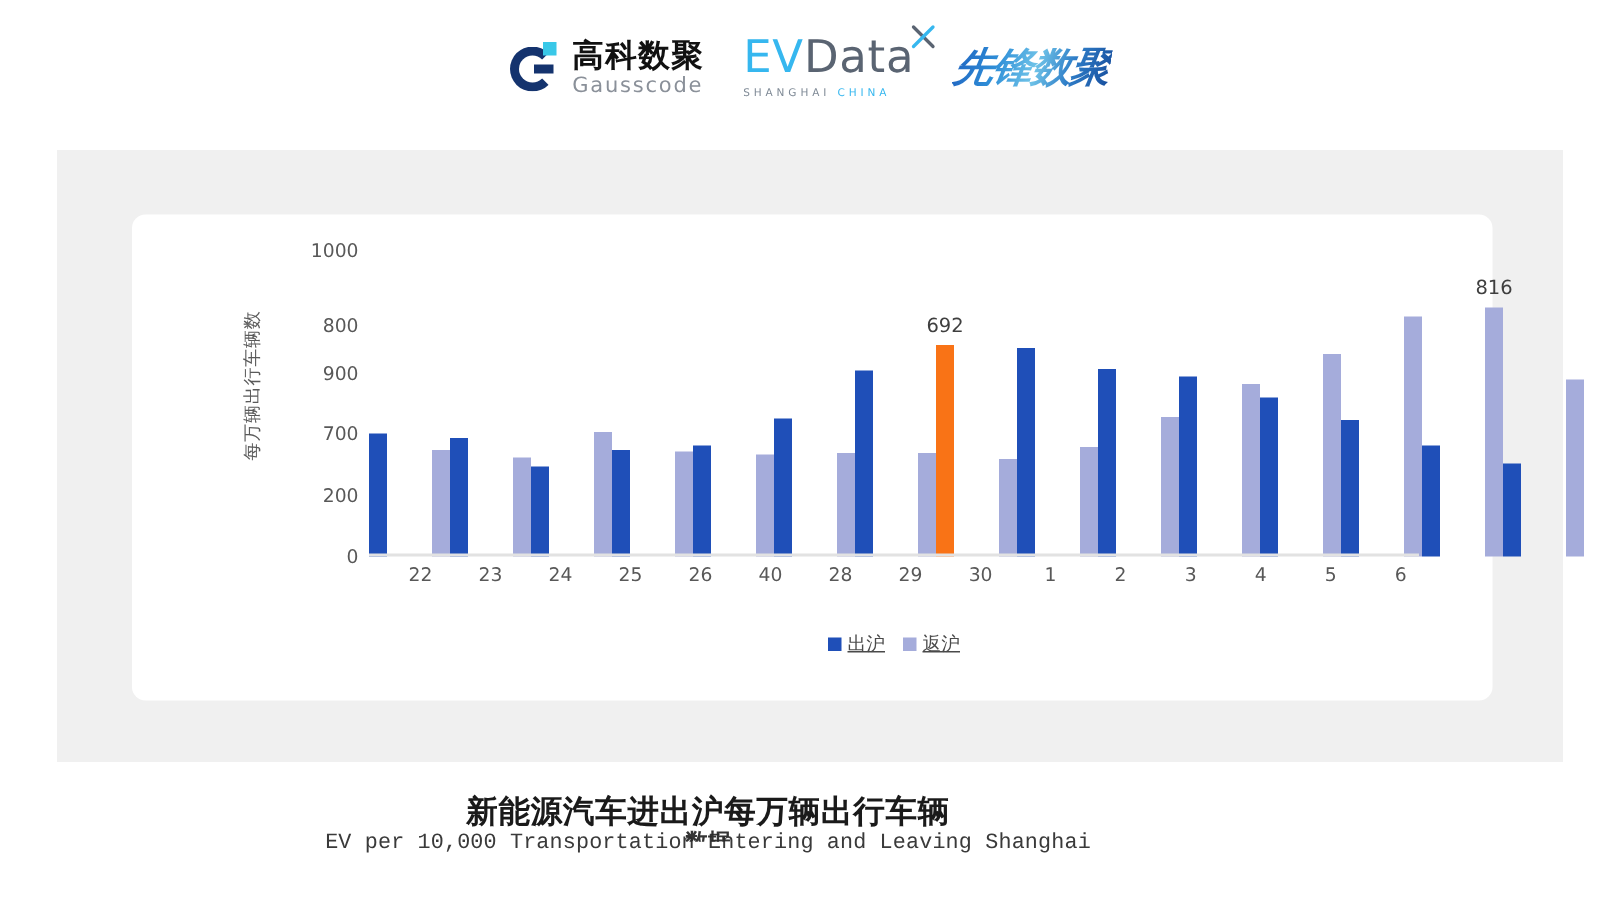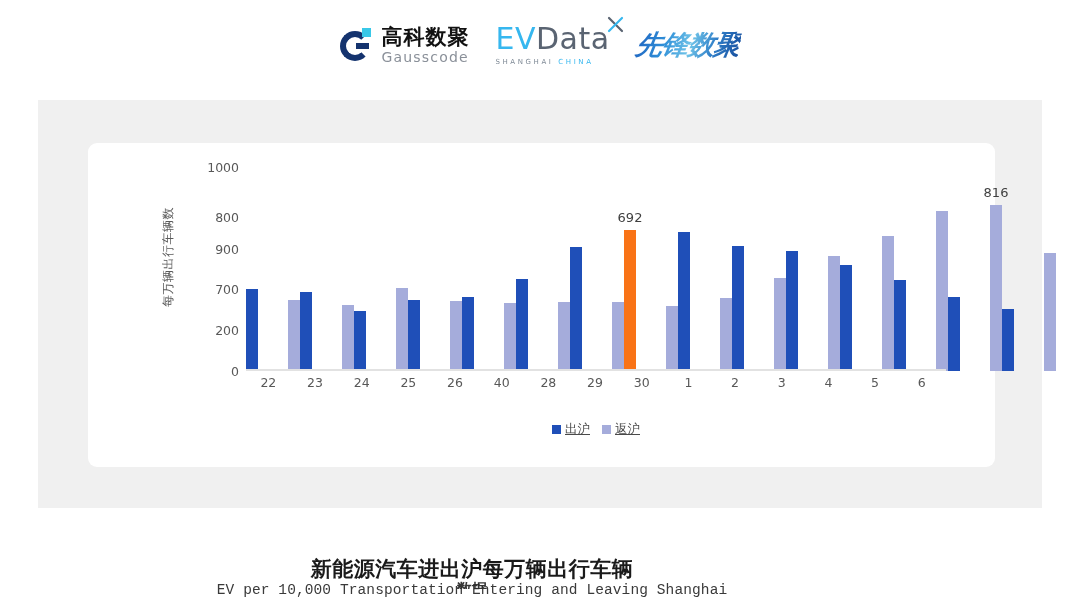--- a/index.html
+++ b/index.html
@@ -127,21 +127,21 @@
   .bar { width: 12px; position: relative; }
   .bar.s0 { background: #1f4fb8; }
   .bar.s1 { background: #a5acdb; margin-left: 28px; }
   .bar-label {
     position: absolute; left: 50%; transform: translateX(-50%);
     top: -20px; font-size: 13px; color: #3f3f3f; white-space: nowrap;
     font-family: "DejaVu Sans", sans-serif;
   }
 
   .x-ticks {
-    position: absolute; left: 157px; top: 232px; width: 700px; height: 18px;
+    position: absolute; left: 169px; top: 232px; width: 700px; height: 18px;
     display: flex;
   }
   .x-tick {
     flex: 1 1 0; text-align: center; font-size: 12.5px; color: #585858;
     font-family: "DejaVu Sans", sans-serif;
   }
   .x-axis-title {
     position: absolute; left: 158px; top: 252px; width: 700px;
     text-align: center; font-size: 12px; color: #5a5a5a; letter-spacing: .5px;
     font-family: "DejaVu Sans", sans-serif;
@@ -152,21 +152,21 @@
     display: flex; align-items: center; justify-content: center; gap: 12px;
     font-family: "DejaVu Sans", sans-serif;
   }
   .legend-item { display: flex; align-items: center; gap: 4px; }
   .legend-swatch { width: 9px; height: 9px; }
   .legend-swatch.s0 { background: #1f4fb8; }
   .legend-swatch.s1 { background: #a5acdb; }
   .legend-text { font-size: 12.5px; color: #4a4a4a; text-decoration: underline; }
 
   
-  .caption { position: absolute; left: 0; top: 556px; width: 944px; text-align: center; }
+  .caption { position: absolute; left: 0; top: 528px; width: 944px; text-align: center; }
   .caption-cn {
     font-size: 21px; font-weight: 700; color: #1a1a1a; letter-spacing: .5px;
     font-family: "DejaVu Sans", sans-serif; line-height: 1.25;
   }
   .caption-en {
     margin-top: 0; font-size: 14.5px; color: #3a3a3a; letter-spacing: .1px;
     font-family: Liberation Mono, monospace;
   }
   .caption-ghost {
     position: absolute; left: 50%; top: 24px; transform: translateX(-50%);

